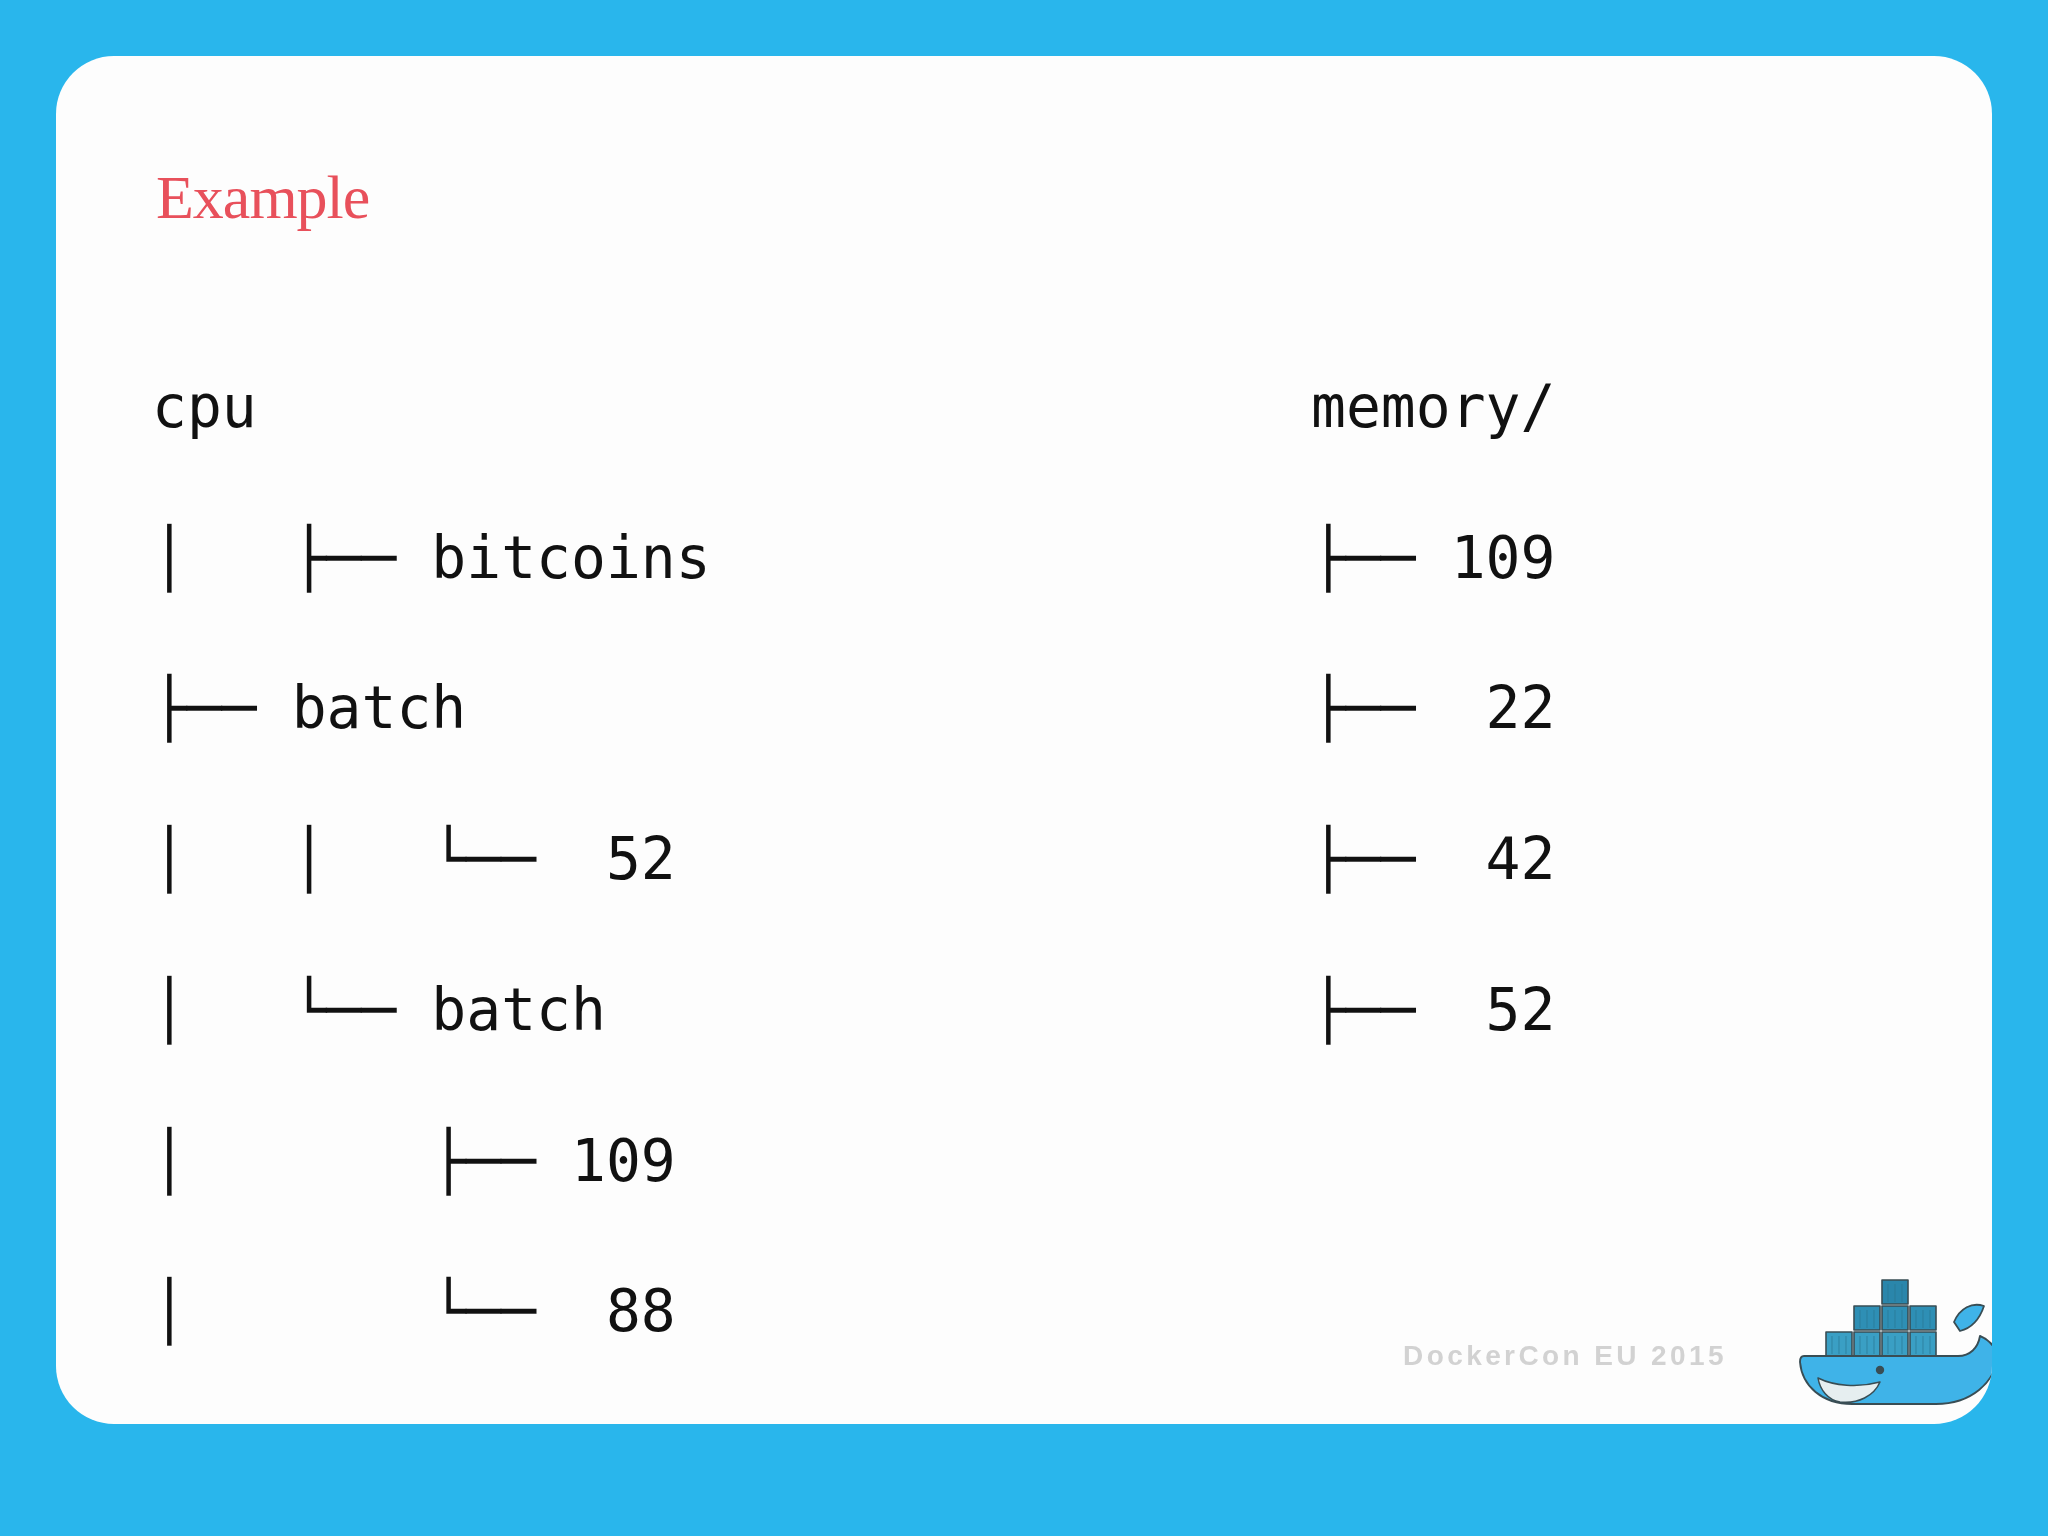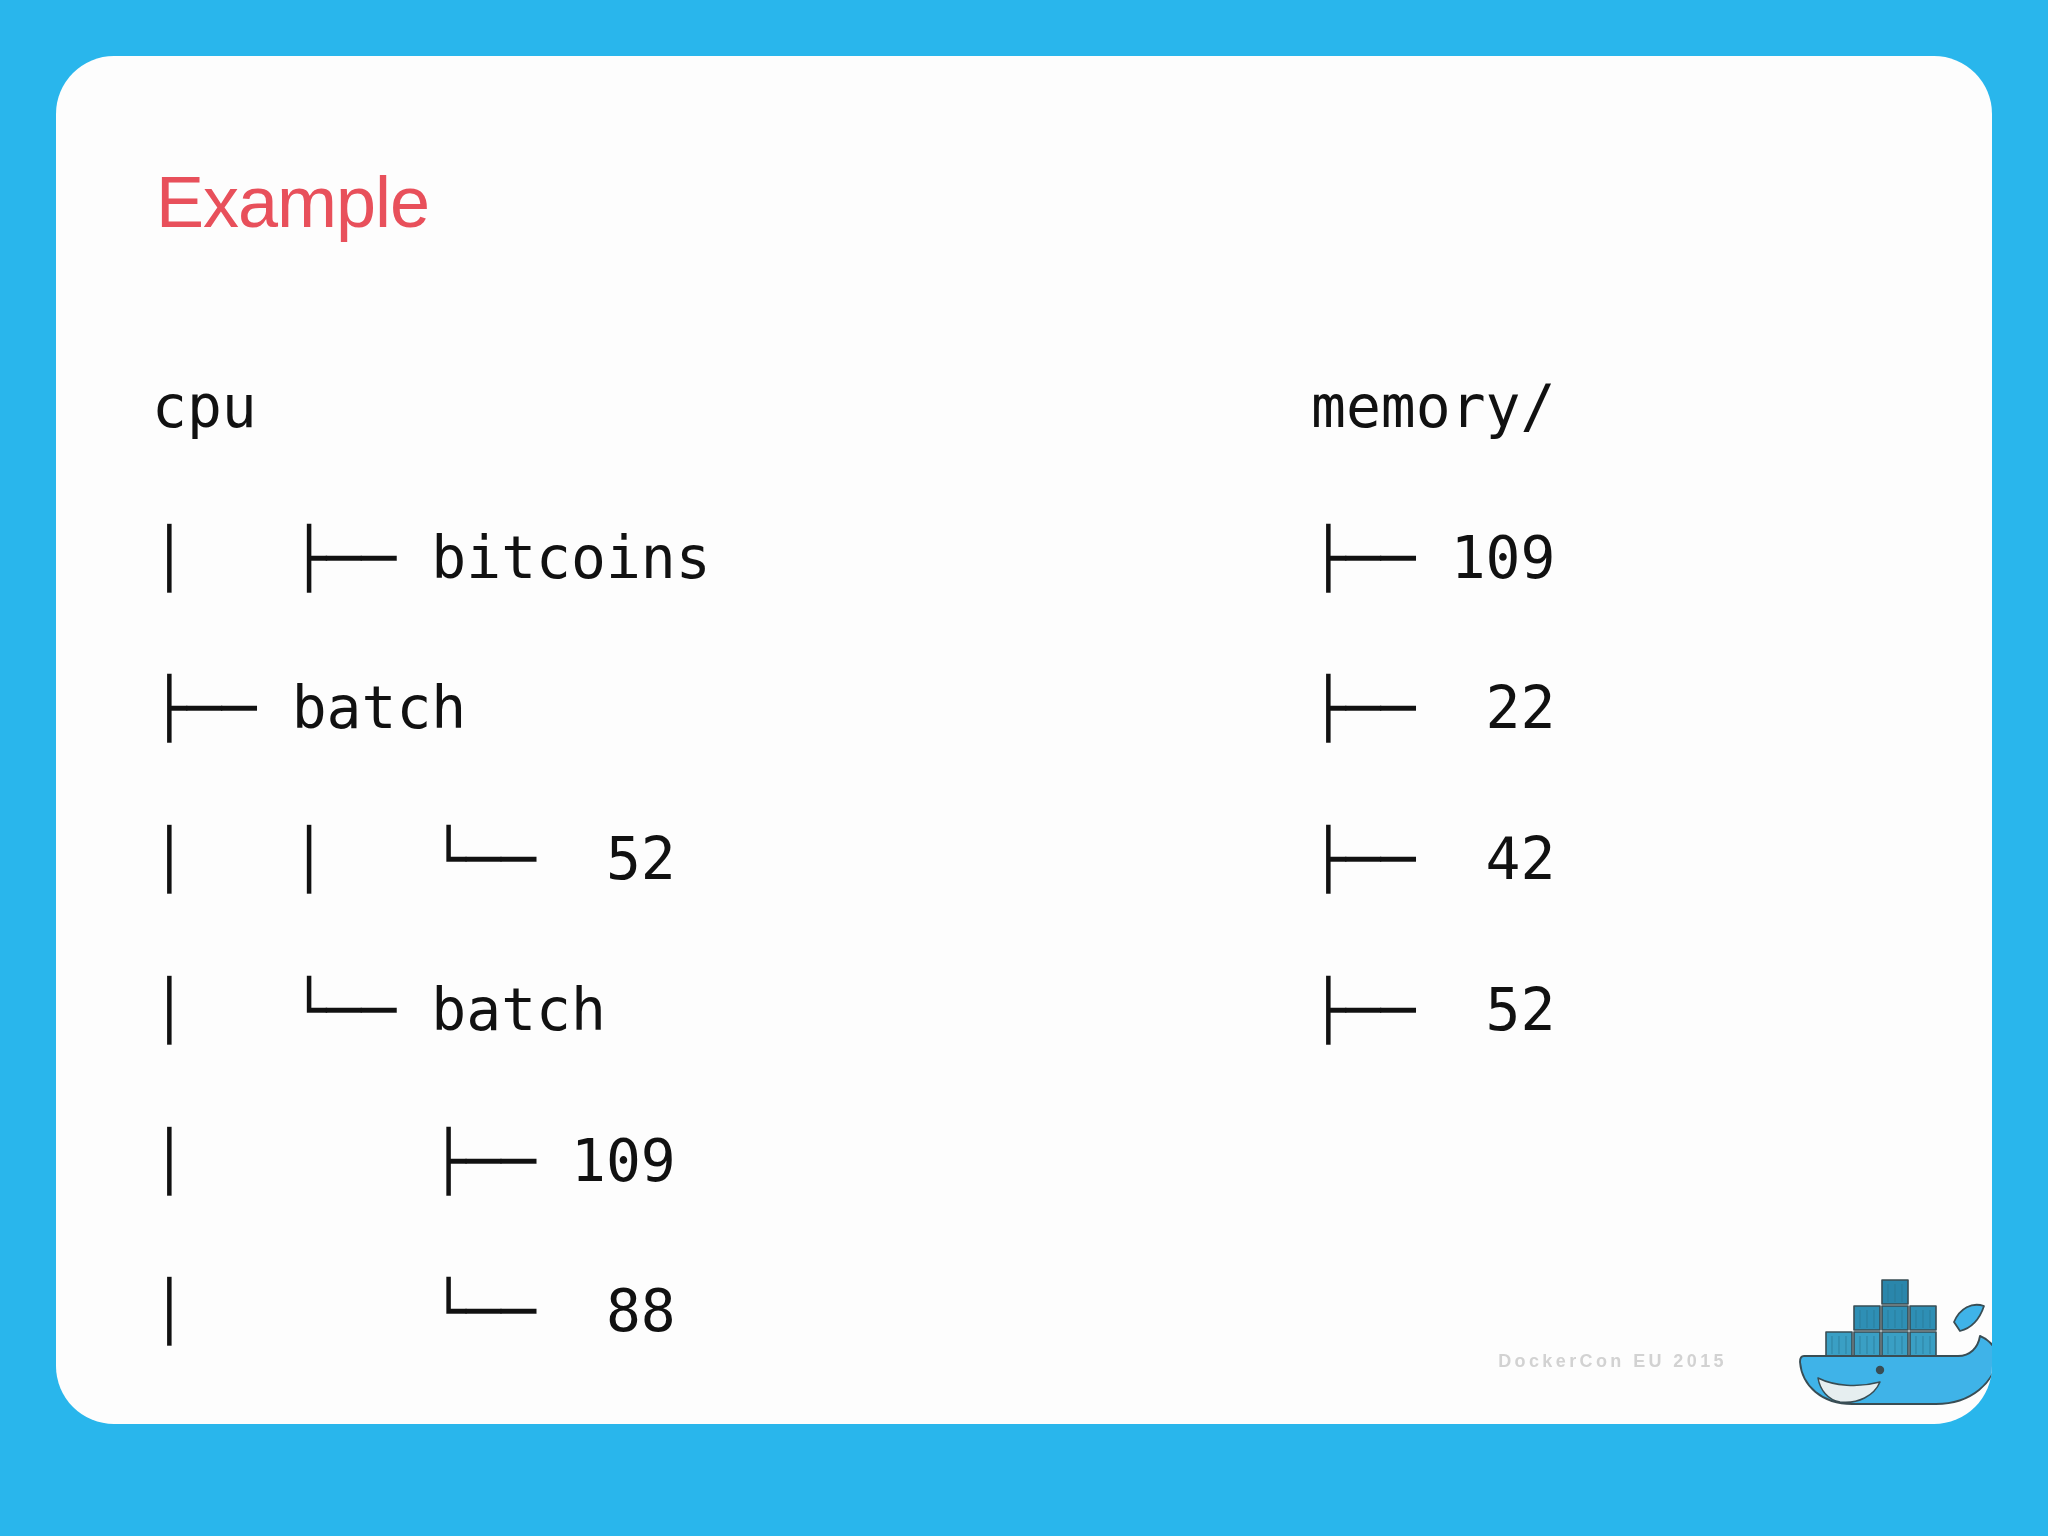--- a/index.html
+++ b/index.html
@@ -20,24 +20,24 @@
     width: 1936px;
     height: 1368px;
     background: #fdfdfd;
     border-radius: 58px;
     overflow: hidden;
   }
   .slide-title {
     position: absolute;
     left: 100px;
     top: 110px;
-    font-size: 72px;
+    font-size: 62px;
     line-height: 1;
     color: #e8505b;
-    font-family: Liberation Sans, sans-serif;
+    font-family: Liberation Serif, serif;
     font-weight: 400;
     letter-spacing: -1px;
   }
   .tree {
     position: absolute;
     font-family: "DejaVu Sans Mono", monospace;
     font-size: 58px;
     line-height: 0.80;
     color: #111111;
     white-space: pre;
@@ -53,21 +53,21 @@
   }
   .tree-line {
     display: block;
     white-space: pre;
     height: 58px;
   }
   .footer-label {
     position: absolute;
     right: 265px;
     bottom: 52px;
-    font-size: 18px;
+    font-size: 28px;
     letter-spacing: 3.4px;
     color: #d2d2d2;
     font-family: "Liberation Sans", sans-serif;
     font-weight: bold;
   }
   .docker-logo {
     position: absolute;
     right: -20px;
     bottom: 8px;
     width: 290px;

